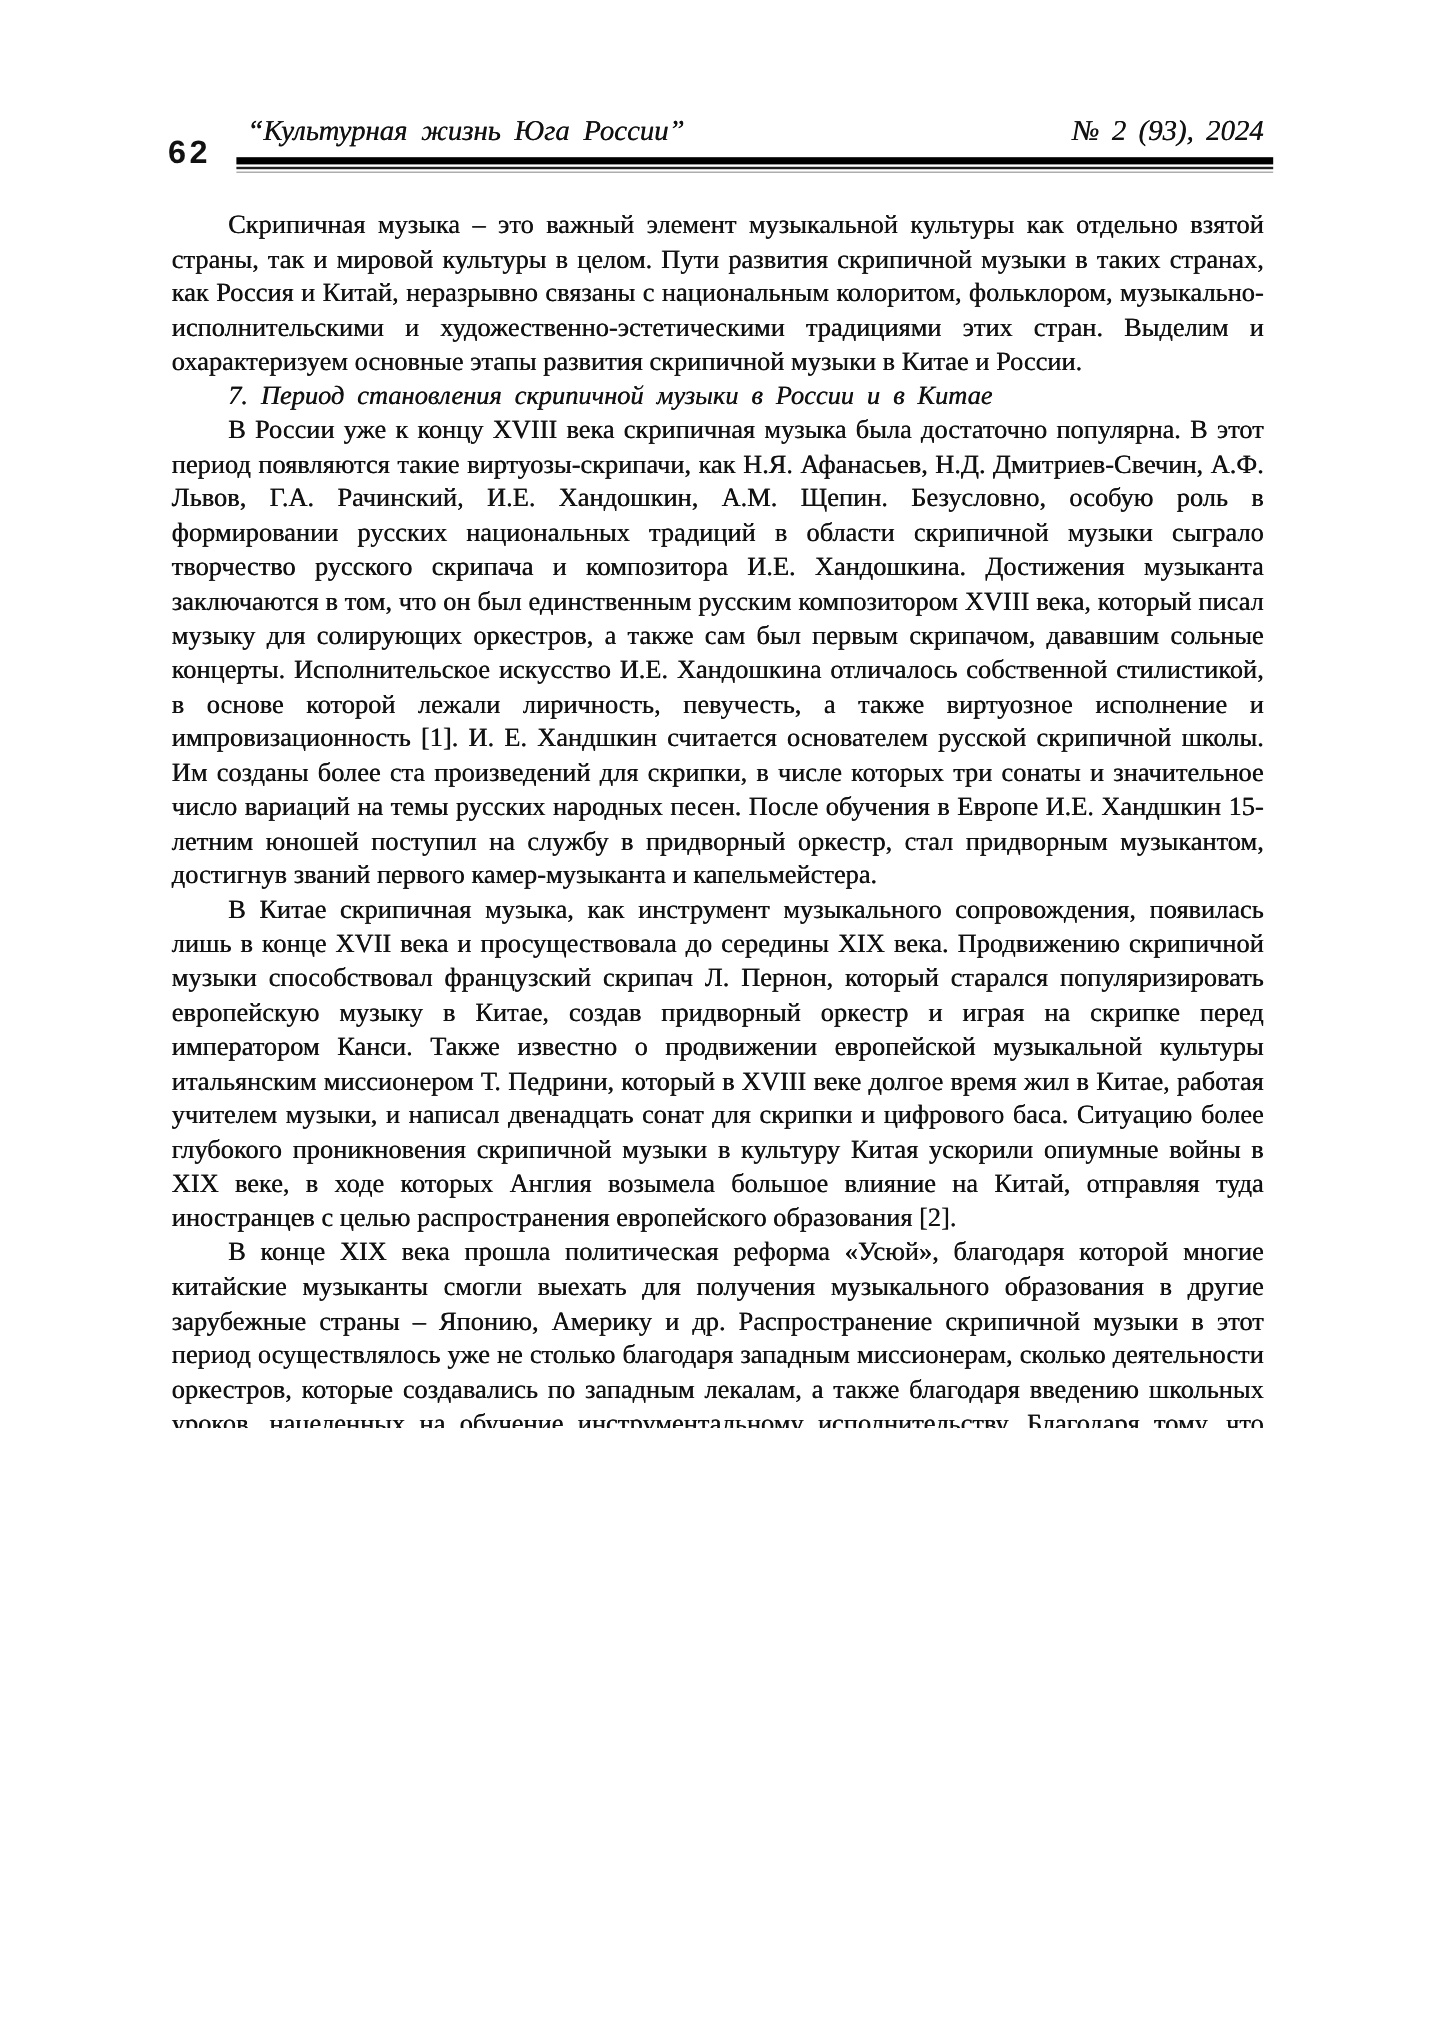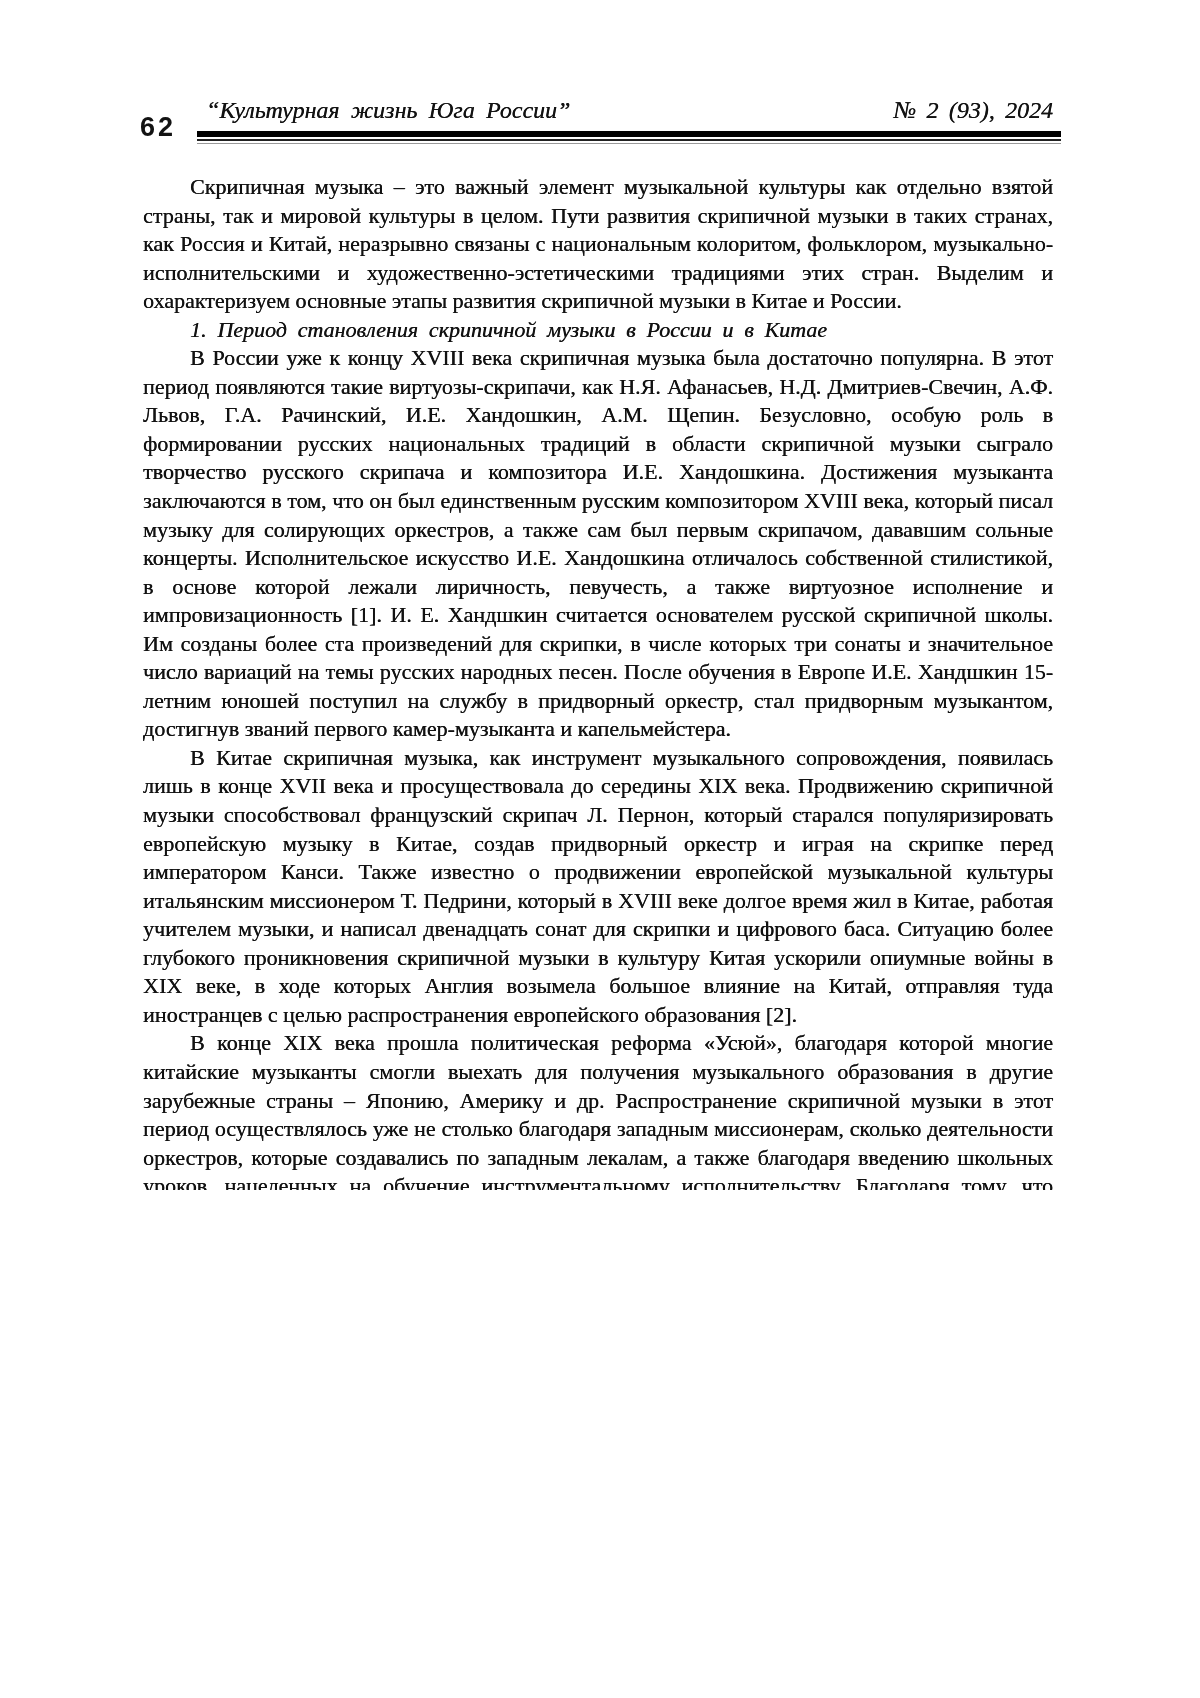--- a/index.html
+++ b/index.html
@@ -92,19 +92,19 @@
   <div class="hdr-issue">№ 2 (93), 2024</div>
 
   <div class="rule">
     <div class="bar-thick"></div>
     <div class="bar-mid"></div>
     <div class="bar-thin"></div>
   </div>
 
   <article>
     <p class="body-para">Скрипичная музыка – это важный элемент музыкальной культуры как отдельно взятой страны, так и мировой культуры в целом. Пути развития скрипичной музыки в таких странах, как Россия и Китай, неразрывно связаны с национальным колоритом, фольклором, музыкально-исполнительскими и художественно-эстетическими традициями этих стран. Выделим и охарактеризуем основные этапы развития скрипичной музыки в Китае и России.</p>
-    <p class="heading">1. Период становления скрипичной музыки в России и в Китае</p>
+    <p class="heading">7. Период становления скрипичной музыки в России и в Китае</p>
     <p class="body-para">В России уже к концу XVIII века скрипичная музыка была достаточно популярна. В этот период появляются такие виртуозы-скрипачи, как Н.Я. Афанасьев, Н.Д. Дмитриев-Свечин, А.Ф. Львов, Г.А. Рачинский, И.Е. Хандошкин, А.М. Щепин. Безусловно, особую роль в формировании русских национальных традиций в области скрипичной музыки сыграло творчество русского скрипача и композитора И.Е. Хандошкина. Достижения музыканта заключаются в том, что он был единственным русским композитором XVIII века, который писал музыку для солирующих оркестров, а также сам был первым скрипачом, дававшим сольные концерты. Исполнительское искусство И.Е. Хандошкина отличалось собственной стилистикой, в основе которой лежали лиричность, певучесть, а также виртуозное исполнение и импровизационность [1]. И. Е. Хандшкин считается основателем русской скрипичной школы. Им созданы более ста произведений для скрипки, в числе которых три сонаты и значительное число вариаций на темы русских народных песен. После обучения в Европе И.Е. Хандшкин 15-летним юношей поступил на службу в придворный оркестр, стал придворным музыкантом, достигнув званий первого камер-музыканта и капельмейстера.</p>
     <p class="body-para">В Китае скрипичная музыка, как инструмент музыкального сопровождения, появилась лишь в конце XVII века и просуществовала до середины XIX века. Продвижению скрипичной музыки способствовал французский скрипач Л. Пернон, который старался популяризировать европейскую музыку в Китае, создав придворный оркестр и играя на скрипке перед императором Канси. Также известно о продвижении европейской музыкальной культуры итальянским миссионером Т. Педрини, который в XVIII веке долгое время жил в Китае, работая учителем музыки, и написал двенадцать сонат для скрипки и цифрового баса. Ситуацию более глубокого проникновения скрипичной музыки в культуру Китая ускорили опиумные войны в XIX веке, в ходе которых Англия возымела большое влияние на Китай, отправляя туда иностранцев с целью распространения европейского образования [2].</p>
     <p class="body-para">В конце XIX века прошла политическая реформа «Усюй», благодаря которой многие китайские музыканты смогли выехать для получения музыкального образования в другие зарубежные страны – Японию, Америку и др. Распространение скрипичной музыки в этот период осуществлялось уже не столько благодаря западным миссионерам, сколько деятельности оркестров, которые создавались по западным лекалам, а также благодаря введению школьных уроков, нацеленных на обучение инструментальному исполнительству. Благодаря тому, что было создано большое количество оркестров, население Китая стало знакомиться со скрипичной музыкой западных образцов. Начиная со скрипичных концертов Л. ван Бетховена, фрагментов оперной, опереточной и танцевальной музыки, репертуар стал постепенно расширяться, стали звучать скрипичные концерты К. Сен-Санса, М. Бруха, Ф. Мендельсона, В.А. Моцарта. Первым оркестром, который состоял из китайских музыкантов, стал «Оркестр Хотто» под руководством английского скрипача Р. Харта. Выступая в полном составе, оркестр считался симфоническим, выступая в сокращенном формате – струнным. Впоследствии два скрипача – Н. Чжао и Ч. Му – стали известными преподавателями скрипичной музыки в пекинском университете [3].</p>
   </article>
 
 </div>
 
 </body></html>

